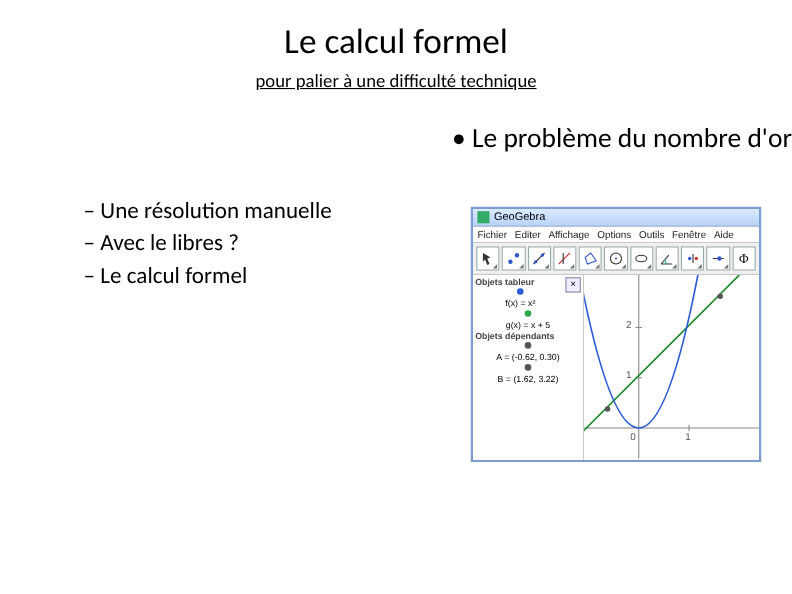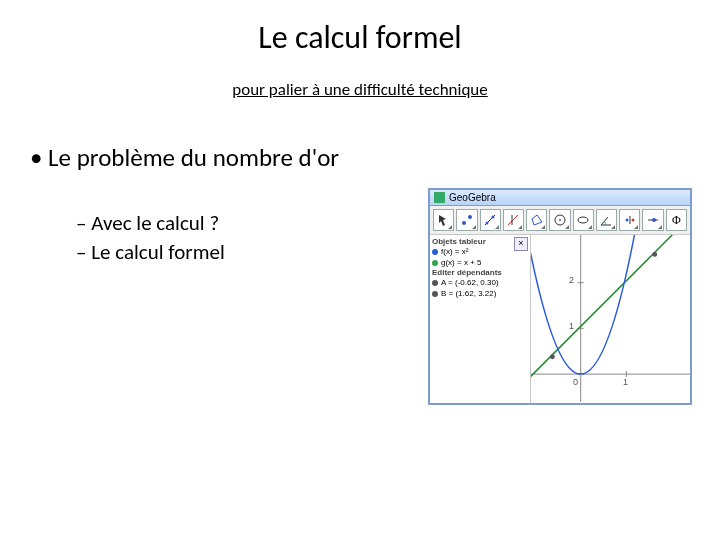--- a/index.html
+++ b/index.html
@@ -15,27 +15,28 @@
   }
   .title {
     text-align: center;
     font-size: 32px;
     margin-top: 18px;
     font-weight: 400;
   }
   .subtitle {
     text-align: center;
     font-size: 17px;
-    margin-top: 22px;
+    margin-top: 6px;
     text-decoration: underline;
   }
   .bullet-main {
     font-size: 25px;
-    margin-top: 42px;
+    margin-top: 26px;
     margin-left: 30px;
+    text-align: right;
   }
   .bullet-main::before {
     content: "• ";
   }
   .sub-list {
     margin-top: 36px;
     margin-left: 76px;
     font-size: 21px;
     line-height: 1.4;
   }
@@ -110,20 +111,21 @@
     background: #fff;
     overflow: hidden;
   }
   .gg-side .hdr {
     color: #444;
     font-weight: bold;
   }
   .gg-side .row {
     display: flex; align-items: center; gap: 3px;
     padding: 1px 0;
+    flex-direction: column;
   }
   .dot-b { width:6px;height:6px;border-radius:50%;background:#2a5bd7;display:inline-block;}
   .dot-g { width:6px;height:6px;border-radius:50%;background:#2aa84a;display:inline-block;}
   .dot-k { width:6px;height:6px;border-radius:50%;background:#555;display:inline-block;}
   .gg-graph {
     flex: 1;
     position: relative;
     background: #fff;
   }
   .gg-graph svg { position:absolute; inset:0; }
@@ -140,29 +142,39 @@
 </style>
 </head>
 <body>
 
 <div class="title">Le calcul formel</div>
 <div class="subtitle">pour palier à une difficulté technique</div>
 
 <div class="bullet-main">Le problème du nombre d'or</div>
 
 <div class="sub-list">
-  <div>Avec le calcul ?</div>
+  <div>Une résolution manuelle</div>
+  <div>Avec le libres ?</div>
   <div>Le calcul formel</div>
 </div>
 
 <div class="gg-window">
   <div class="gg-title">
     <span class="icon"></span>
     <span>GeoGebra</span>
   </div>
+  <div class="gg-menu">
+    <span>Fichier</span>
+    <span>Editer</span>
+    <span>Affichage</span>
+    <span>Options</span>
+    <span>Outils</span>
+    <span>Fenêtre</span>
+    <span>Aide</span>
+  </div>
   <div class="gg-toolbar">
     <div class="tbtn">
         <svg width="14" height="14">
           <path d="M2 2 L9 6 L6 7 L8 12 L6 13 L4 8 L2 10 Z" fill="#333"></path>
         </svg>
         <span class="corner"></span>
       </div>
     <div class="tbtn">
         <svg width="14" height="14">
           <circle cx="4" cy="10" r="2" fill="#35c"></circle>
@@ -233,21 +245,21 @@
       <div class="closebox" style="float:right;">×</div>
       <div class="hdr">Objets tableur</div>
       <div class="row">
           <span class="dot-b"></span>
           <span>f(x) = x²</span>
         </div>
       <div class="row">
           <span class="dot-g"></span>
           <span>g(x) = x + 5</span>
         </div>
-      <div class="hdr">Editer dépendants</div>
+      <div class="hdr">Objets dépendants</div>
       <div class="row">
           <span class="dot-k"></span>
           <span>A = (-0.62, 0.30)</span>
         </div>
       <div class="row">
           <span class="dot-k"></span>
           <span>B = (1.62, 3.22)</span>
         </div>
     </div>
     <div class="gg-graph">

